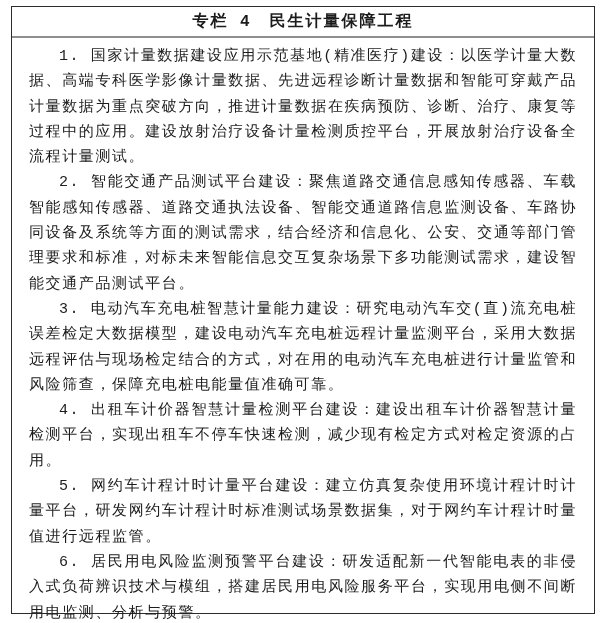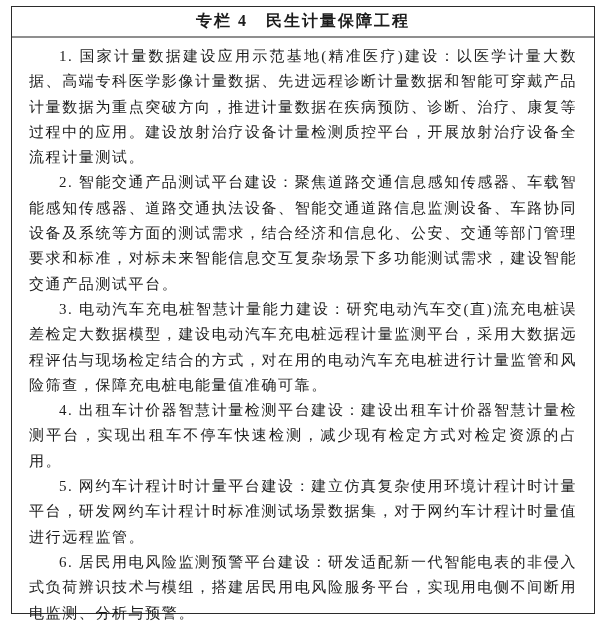--- a/index.html
+++ b/index.html
@@ -1,15 +1,15 @@
 <!DOCTYPE html>
 <html><head>
 <meta charset="utf-8">
 <style>
-  * { box-sizing: border-box; margin: 0; padding: 0; }
+  * { box-sizing: border-box; margin: 0; padding: 0; font-family: Liberation Mono, monospace; }
   html, body {
     width: 605px;
     height: 623px;
     background: #ffffff;
     font-family: "Liberation Serif", "DejaVu Serif", serif;
   }
   .page {
     position: relative;
     width: 605px;
     height: 623px;

